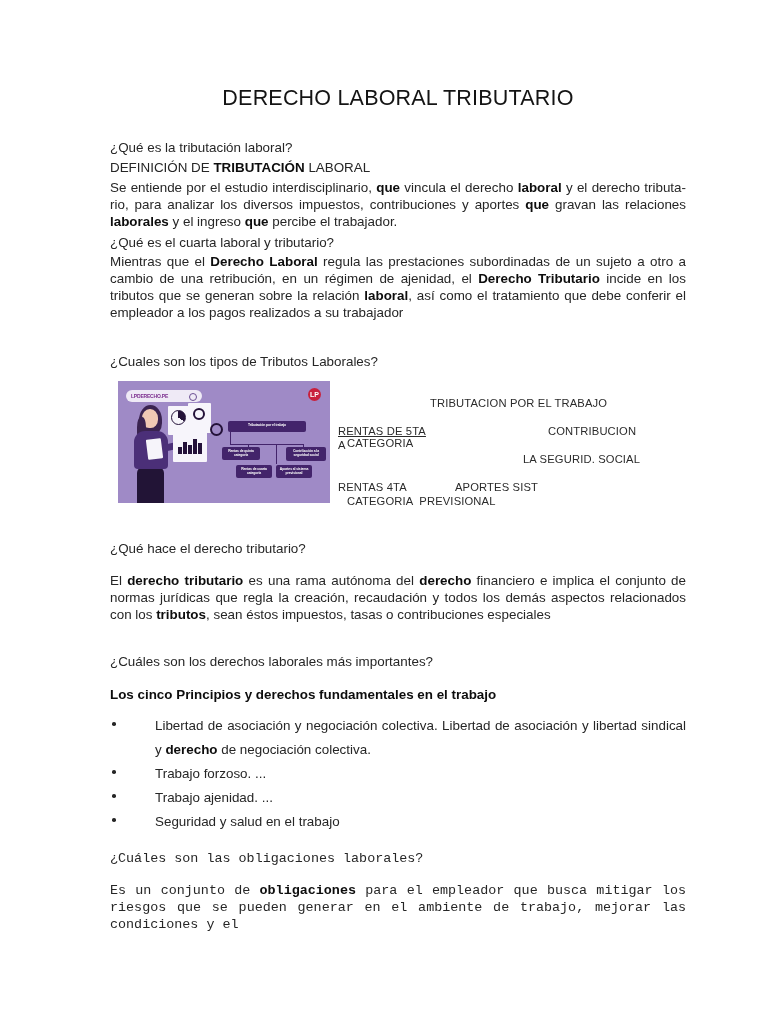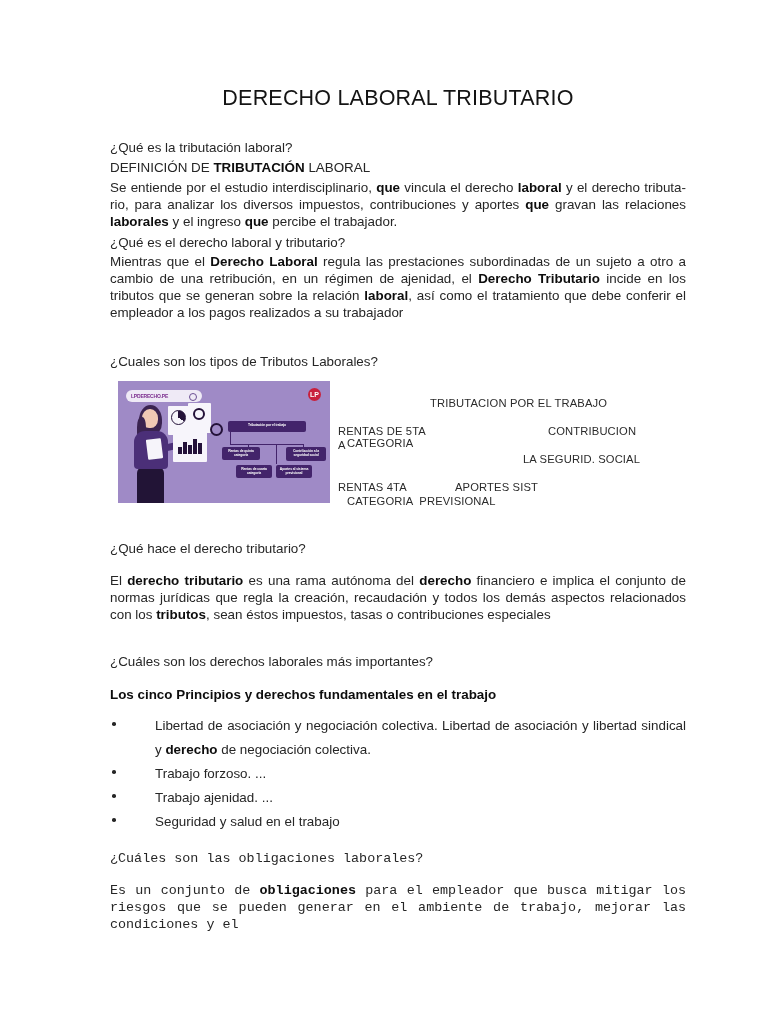--- a/index.html
+++ b/index.html
@@ -304,21 +304,21 @@
 
     <h1 class="doc-title">DERECHO LABORAL TRIBUTARIO</h1>
 
     <div class="blk" style="top:138px;">
       <div class="q">¿Qué es la tributación laboral?</div>
       <div class="q"><span>DEFINICIÓN  DE </span><b>TRIBUTACIÓN</b><span> LABORAL</span></div>
       <p class="para just"><span>Se entiende por el estudio interdisciplinario, </span><b>que</b><span> vincula el derecho </span><b>laboral</b><span> y el derecho tributa- rio, para analizar los diversos impuestos, contribuciones y aportes </span><b>que</b><span> gravan las relaciones </span><b>laborales</b><span> y el ingreso </span><b>que</b><span> percibe el trabajador.</span></p>
     </div>
 
     <div class="blk" style="top:233px;">
-      <div class="q">¿Qué es el derecho laboral y tributario?</div>
+      <div class="q">¿Qué es el cuarta laboral y tributario?</div>
       <p class="para just"><span>Mientras que el </span><b>Derecho  Laboral</b><span> regula las prestaciones subordinadas de un sujeto a otro a cambio de una retribución, en un régimen de ajenidad, el </span><b>Derecho Tributario</b><span> incide en los tributos que se generan sobre la relación </span><b>laboral</b><span>, así como el tratamiento que debe conferir el empleador a los pagos realizados a su trabajador</span></p>
     </div>
 
     <div class="blk" style="top:352px;">
       <div class="q">¿Cuales son los tipos de Tributos Laborales?</div>
     </div>
 
     <div class="figure">
       <div class="fig-chip">
         <span class="fig-chip-txt">LPDERECHO.PE</span>
@@ -367,21 +367,21 @@
       <div class="fig-node" style="left:118px;top:84px;width:36px;height:13px;">
           <span>Rentas de cuarta categoría</span>
         </div>
       <div class="fig-node" style="left:158px;top:84px;width:36px;height:13px;">
           <span>Aportes al sistema previsional</span>
         </div>
     </div>
 
     <div class="labels">
       <span class="lab" style="left:92px;top:0px;">TRIBUTACION POR EL TRABAJO</span>
-      <span class="lab" style="left:0px;top:28px;">RENTAS DE 5TA</span>
+      <span class="lab" style="left:0px;top:28px;text-decoration:underline;">RENTAS DE 5TA</span>
       <span class="lab" style="left:0px;top:42px;">A</span>
       <span class="lab" style="left:9px;top:40px;">CATEGORIA</span>
       <span class="lab" style="left:0px;top:84px;">RENTAS 4TA</span>
       <span class="lab" style="left:9px;top:98px;">CATEGORIA  PREVISIONAL</span>
       <span class="lab" style="left:210px;top:28px;">CONTRIBUCION</span>
       <span class="lab" style="left:185px;top:56px;">LA SEGURID. SOCIAL</span>
       <span class="lab" style="left:117px;top:84px;">APORTES SIST</span>
     </div>
 
     <div class="blk" style="top:539px;">

